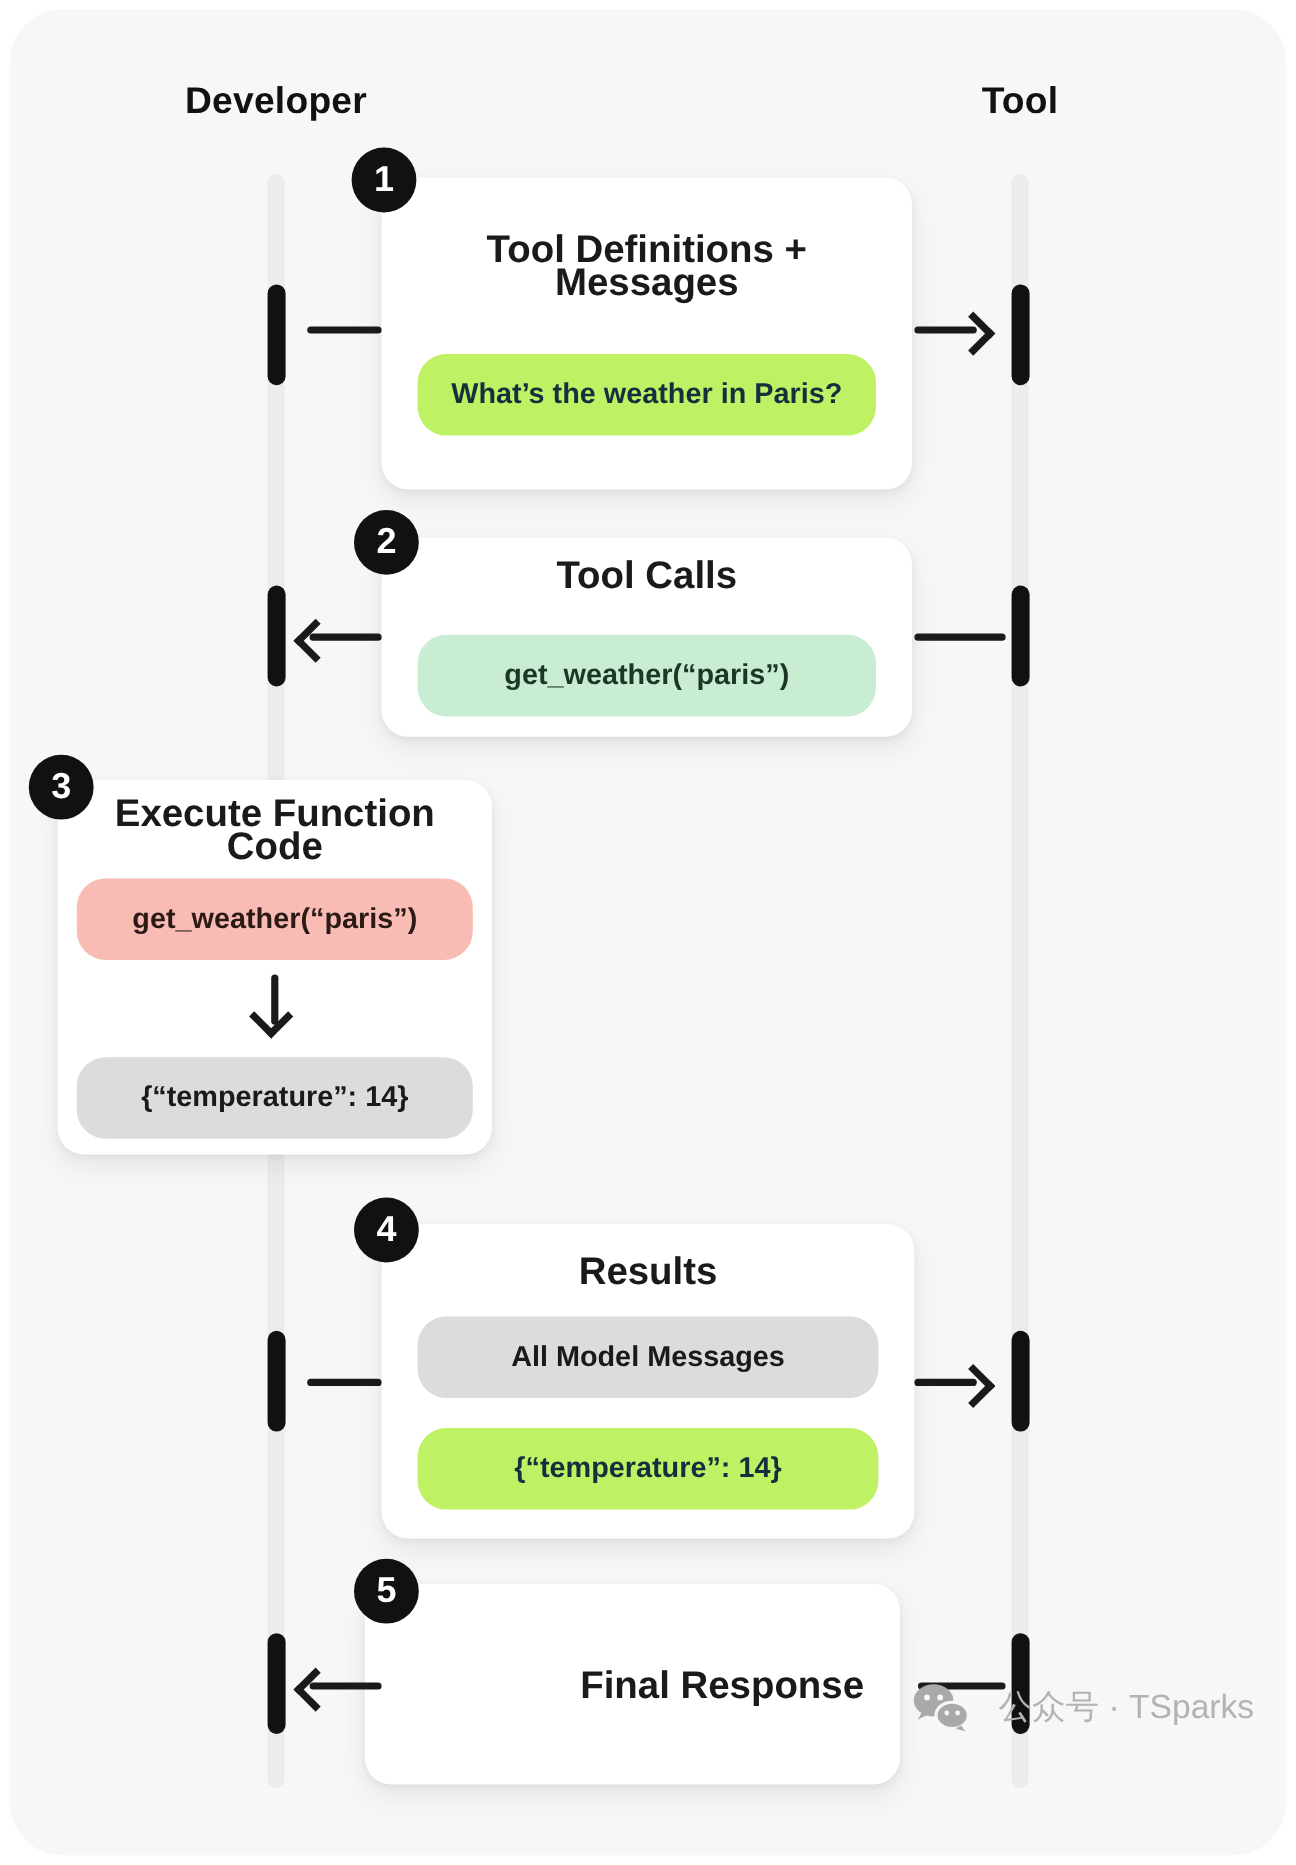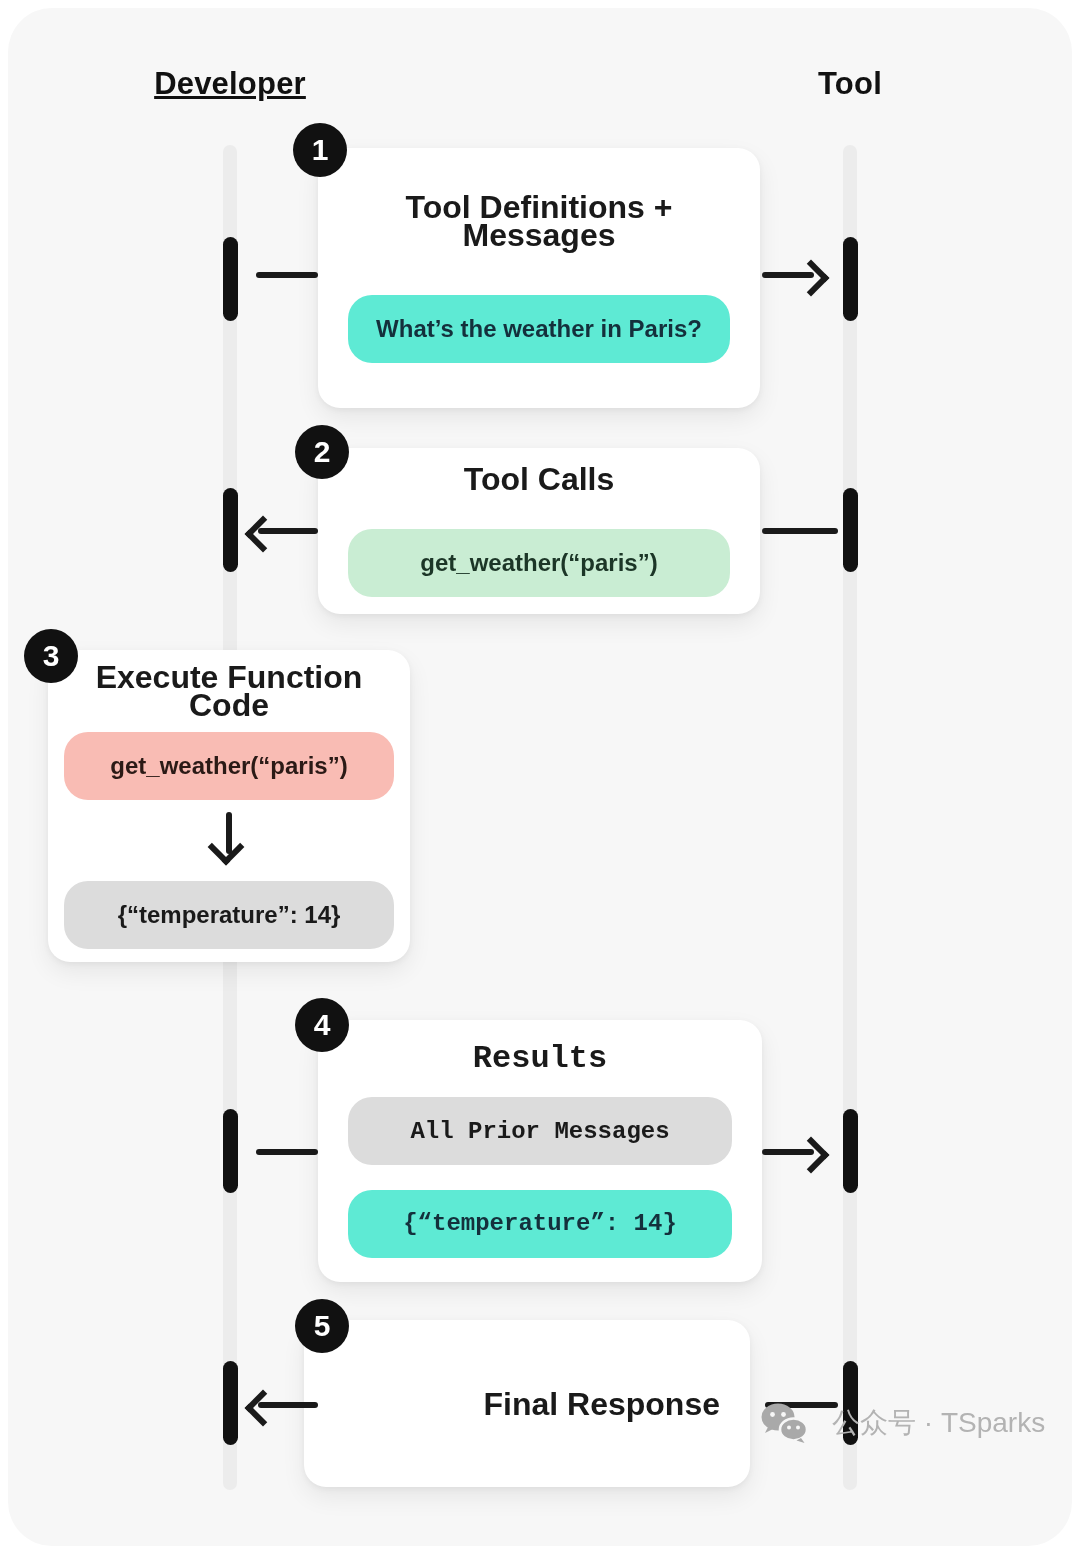--- a/index.html
+++ b/index.html
@@ -10,21 +10,21 @@
   .panel {
     position:absolute; left:8px; top:8px; width:1064px; height:1538px;
     background:#f7f7f7; border-radius:44px;
   }
   .stage { position:absolute; left:0; top:0; width:1080px; height:1554px; }
 
   .col-header {
     position:absolute; font-size:31px; font-weight:bold; color:#111;
     text-align:center; top:66px; letter-spacing:0.2px;
   }
-  .hdr-dev { left:110px; width:240px;text-decoration:underline; }
+  .hdr-dev { left:110px; width:240px; }
   .hdr-model { left:760px; width:180px; }
 
   .lifeline {
     position:absolute; width:14px; top:145px; height:1345px;
     background:#ececec; border-radius:7px; z-index:1;
   }
   .ll-dev { left:223px; }
   .ll-model { left:843px; }
 
   .actbar {
@@ -40,21 +40,21 @@
   }
   .card-title {
     text-align:center; font-size:32px; font-weight:bold; color:#1a1a1a;
     line-height:28px;
   }
   .pill {
     height:68px; border-radius:24px; display:flex; align-items:center;
     justify-content:center; font-size:24px; font-weight:bold;
   }
   .pill-gray  { background:#dcdcdc; color:#1a1a1a; }
-  .pill-blue  { background:#5eead4; color:#14303c; }
+  .pill-blue  { background:#bef264; color:#14303c; }
   .pill-green { background:#c9edd3; color:#1c3627; }
   .pill-red   { background:#f9bcb4; color:#2b1a16; }
 
   .badge {
     position:absolute; width:54px; height:54px; border-radius:50%;
     background:#111; color:#fff; display:flex; align-items:center;
     justify-content:center; font-size:30px; font-weight:bold; z-index:4;
   }
 
   .hline { position:absolute; height:6px; background:#1a1a1a; border-radius:3px; z-index:3; }
@@ -130,23 +130,23 @@
     <div class="card-title">Execute Function Code</div>
     <div class="pill pill-red">get_weather(“paris”)</div>
     <div class="arrow-spacer">
       <div class="vline"></div>
       <div class="chev chev-d"></div>
     </div>
     <div class="pill pill-gray">{“temperature”: 14}</div>
   </div>
   <div class="badge" style="left:24px; top:629px;">3</div>
 
-  <div class="card" style="left:318px; top:1020px; width:444px; height:262px;font-family:Liberation Mono, monospace;">
+  <div class="card" style="left:318px; top:1020px; width:444px; height:262px;">
     <div class="card-title">Results</div>
-    <div class="pill pill-gray">All Prior Messages</div>
+    <div class="pill pill-gray">All Model Messages</div>
     <div class="pill pill-blue">{“temperature”: 14}</div>
   </div>
   <div class="badge" style="left:295px; top:998px;">4</div>
 
   <div class="card" style="left:304px; top:1320px; width:446px; height:167px;align-items:flex-end;">
     <div class="card-title">Final Response</div>
   </div>
   <div class="badge" style="left:295px; top:1299px;">5</div>
 
   <div class="watermark">

